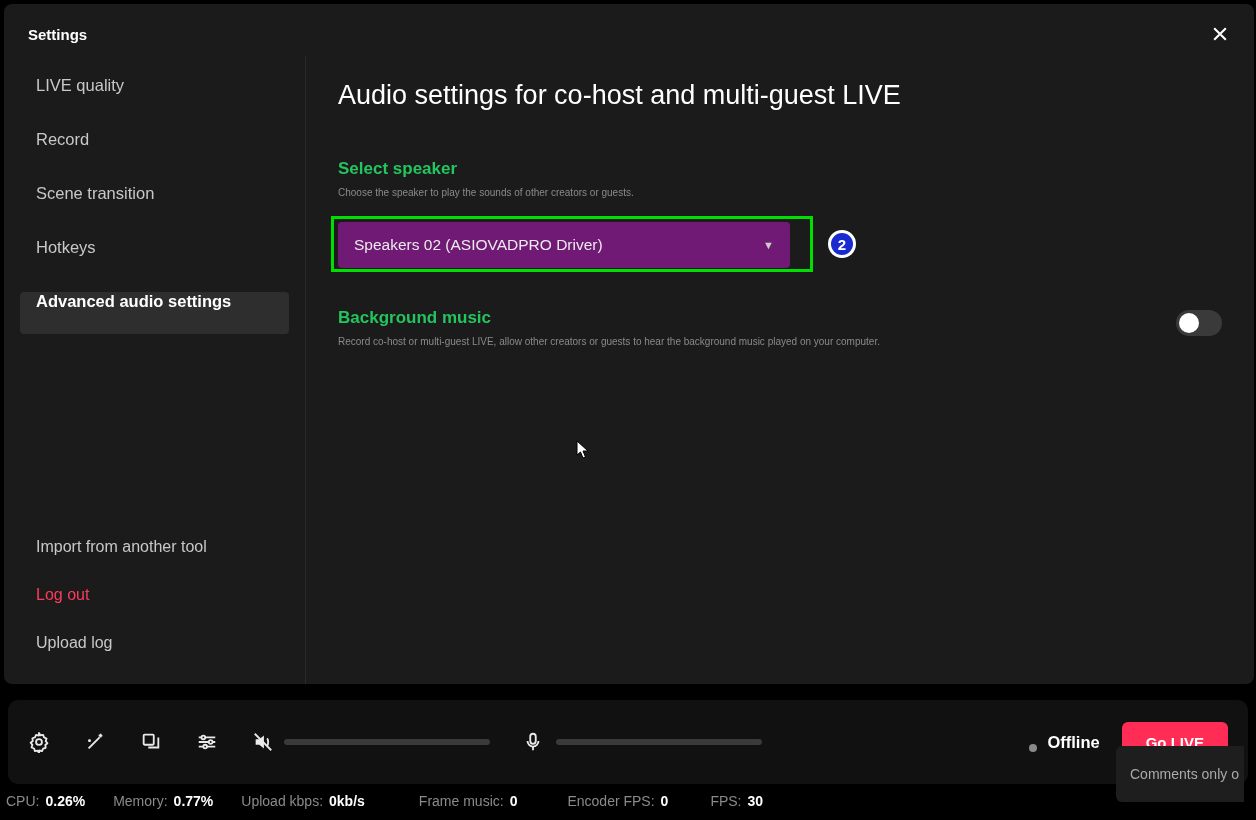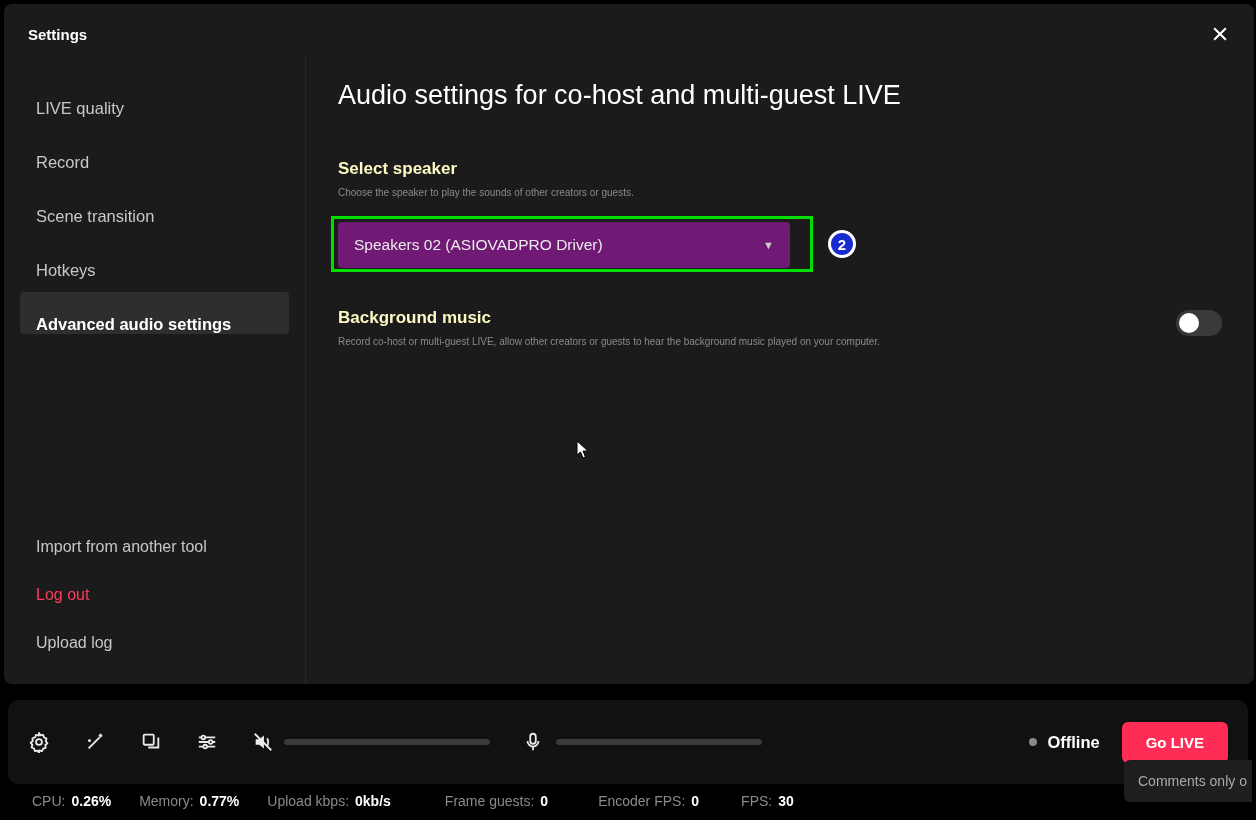--- a/index.html
+++ b/index.html
@@ -55,21 +55,21 @@
   .sidebar {
     width: 302px;
     display: flex;
     flex-direction: column;
     padding: 20px 16px 28px 16px;
     border-right: 1px solid #2a2a2a;
   }
   .sidebar-top { flex: 0 0 auto; }
   .sidebar-item {
     display: flex;
-    align-items: flex-end;
+    align-items: flex-start;
     height: 42px;
     padding: 0 16px;
     margin-bottom: 12px;
     font-size: 16.5px;
     color: #c8c8c8;
     border-radius: 4px;
     cursor: pointer;
   }
   .sidebar-item.active {
     background: #2e2e2e;
@@ -110,21 +110,21 @@
   }
   .section-head {
     display: flex;
     align-items: flex-start;
     justify-content: space-between;
   }
   .section-text { max-width: 790px; }
   .section-title {
     font-size: 17px;
     font-weight: 600;
-    color: #fef9c3;
+    color: #22c55e;
     margin-bottom: 6px;
   }
   .section-desc {
     font-size: 10px;
     color: #8a8a8a;
     line-height: 1.5;
   }
 
   
   .select-wrap {
@@ -243,21 +243,21 @@
     height: 6px;
     background: #3a3a3a;
     border-radius: 3px;
     margin-right: 30px;
   }
   #slider-volume { width: 206px; margin-left: -6px; }
   #slider-mic { width: 206px; margin-left: 10px; }
   .spacer { flex: 1; }
   .status {
     display: flex;
-    align-items: center;
+    align-items: flex-end;
     gap: 10px;
     margin-right: 22px;
   }
   .status-dot {
     width: 8px; height: 8px;
     background: #8a8a8a;
     border-radius: 50%;
   }
   .status-text {
     font-size: 16.5px;
@@ -271,39 +271,39 @@
     font-weight: 700;
     border: none;
     border-radius: 6px;
     padding: 12px 24px;
     cursor: pointer;
   }
 
   
   .comments-stub {
     position: absolute;
-    right: 4px;
+    right: 12px;
     bottom: 18px;
     width: 128px;
-    height: 42px;
+    height: 56px;
     background: #1e1e1e;
     border-radius: 6px 0 0 6px;
     display: flex;
     align-items: center;
     padding-left: 14px;
     font-size: 14px;
     color: #aaa;
     overflow: hidden;
     white-space: nowrap;
   }
 
   
   .stats {
     position: absolute;
-    left: 32px;
+    left: 6px;
     bottom: 8px;
     height: 22px;
     display: flex;
     align-items: center;
     gap: 28px;
     font-size: 14px;
   }
   .stat .label { color: #8a8a8a; margin-right: 6px; }
   .stat .value { color: #fff; font-weight: 600; }
 
@@ -442,16 +442,16 @@
   </div>
   <button class="go-live">Go LIVE</button>
 </div>
 
 <div class="comments-stub">Comments only o</div>
 
 <div class="stats">
   <div class="stat"><span class="label">CPU:</span><span class="value">0.26%</span></div>
   <div class="stat"><span class="label">Memory:</span><span class="value">0.77%</span></div>
   <div class="stat"><span class="label">Upload kbps:</span><span class="value">0kb/s</span></div>
-  <div class="stat" style="margin-left:26px;"><span class="label">Frame guests:</span><span class="value">0</span></div>
+  <div class="stat" style="margin-left:26px;"><span class="label">Frame music:</span><span class="value">0</span></div>
   <div class="stat" style="margin-left:22px;"><span class="label">Encoder FPS:</span><span class="value">0</span></div>
   <div class="stat" style="margin-left:14px;"><span class="label">FPS:</span><span class="value">30</span></div>
 </div>
 
 </body></html>

